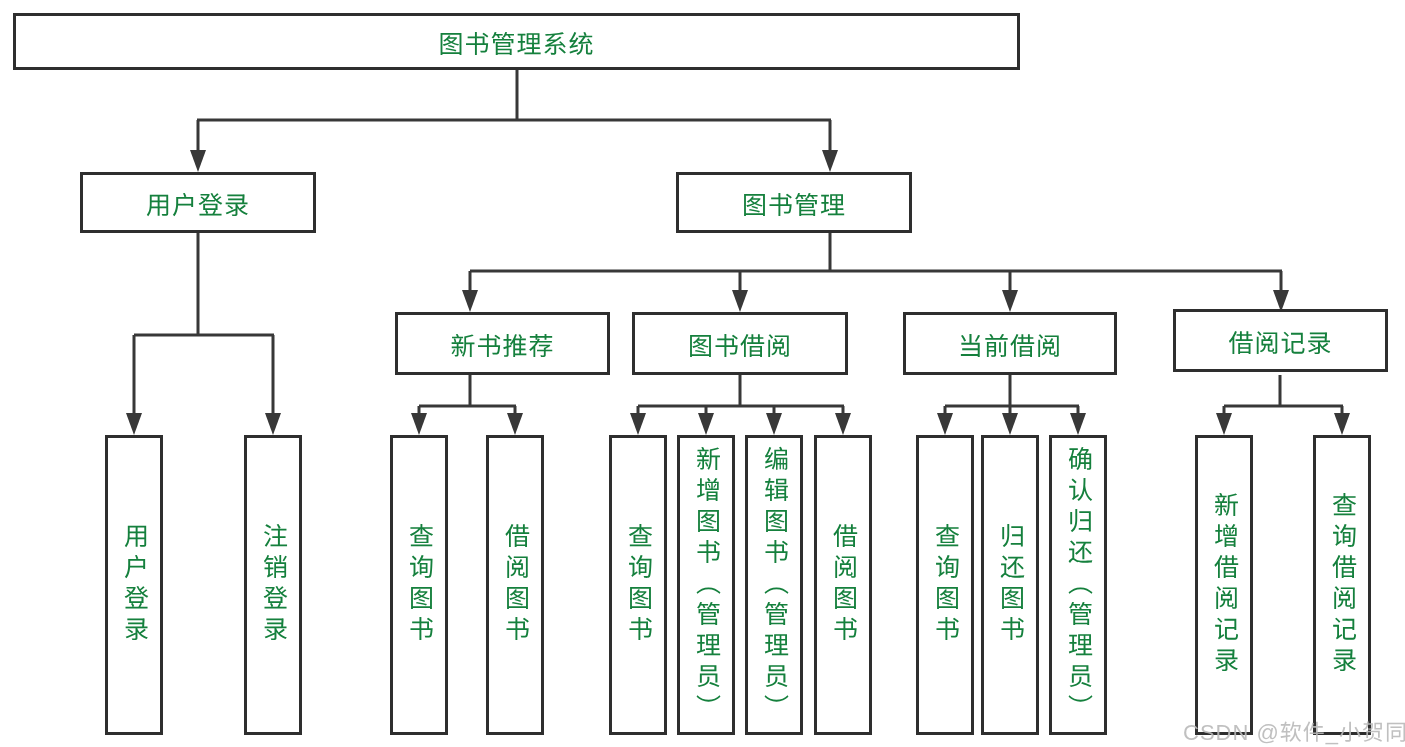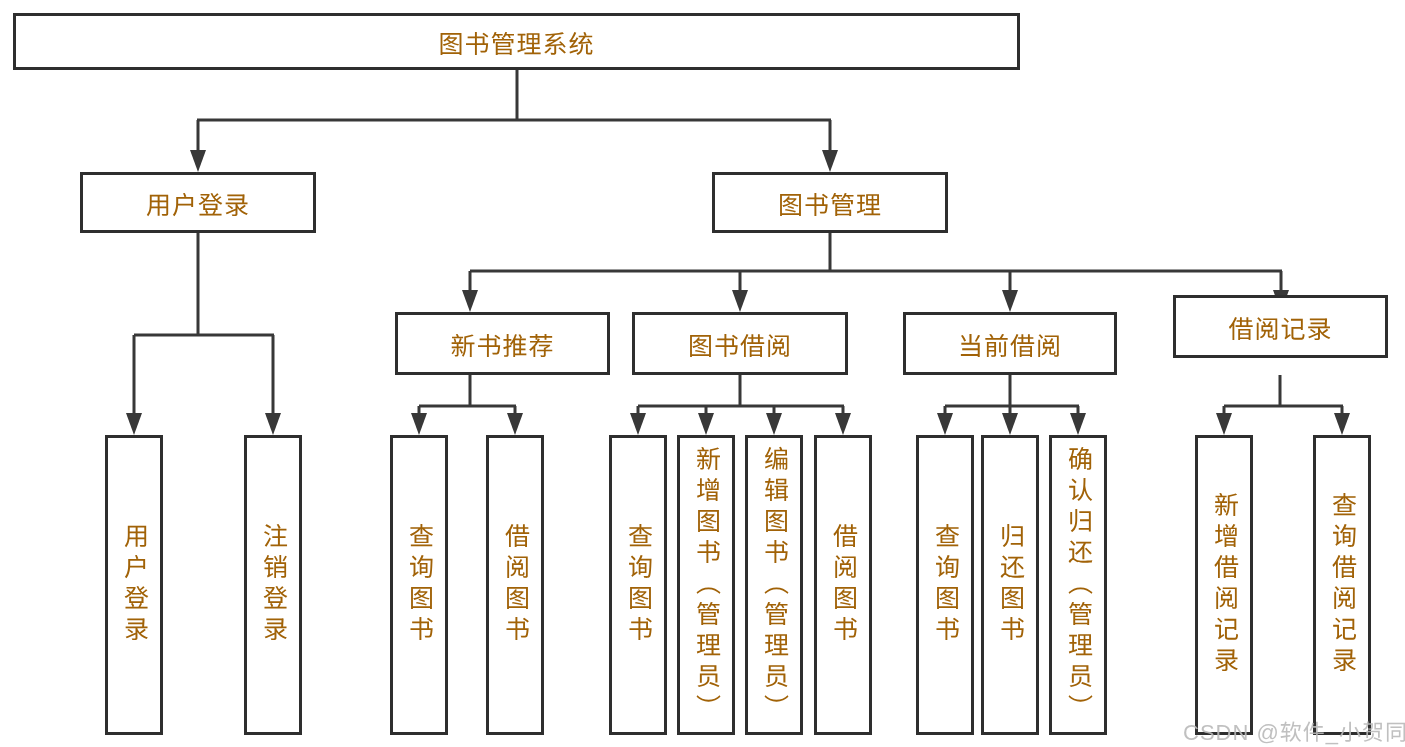--- a/index.html
+++ b/index.html
@@ -23,21 +23,21 @@
     pointer-events: none;
   }
   .node {
     position: absolute;
     box-sizing: border-box;
     border: 3px solid #2e2e2e;
     background: #ffffff;
     display: flex;
     align-items: center;
     justify-content: center;
-    color: #a16207;
+    color: #15803d;
     font-size: 25px;
     letter-spacing: 1px;
     white-space: nowrap;
   }
   .vnode span {
     writing-mode: vertical-rl;
     text-orientation: mixed;
     letter-spacing: 6px;
     line-height: 1;
   }
@@ -99,34 +99,34 @@
     </g>
   </svg>
 
   <div class="node" style="left:13px; top:13px; width:1007px; height:57px;">
     <span>图书管理系统</span>
   </div>
 
   <div class="node" style="left:80px; top:172px; width:236px; height:61px;">
     <span>用户登录</span>
   </div>
-  <div class="node" style="left:712px; top:172px; width:236px; height:61px;">
+  <div class="node" style="left:676px; top:172px; width:236px; height:61px;">
     <span>图书管理</span>
   </div>
 
   <div class="node" style="left:363px; top:312px; width:215px; height:63px;margin-left:32px;">
     <span>新书推荐</span>
   </div>
   <div class="node" style="left:632px; top:312px; width:216px; height:63px;">
     <span>图书借阅</span>
   </div>
   <div class="node" style="left:903px; top:312px; width:214px; height:63px;">
     <span>当前借阅</span>
   </div>
-  <div class="node" style="left:1173px; top:295px; width:215px; height:63px;">
+  <div class="node" style="left:1173px; top:309px; width:215px; height:63px;">
     <span>借阅记录</span>
   </div>
 
   <div class="node vnode" style="left:105px; top:435px; width:58px; height:300px;">
     <span>用户登录</span>
   </div>
   <div class="node vnode" style="left:244px; top:435px; width:58px; height:300px;">
     <span>注销登录</span>
   </div>
 

